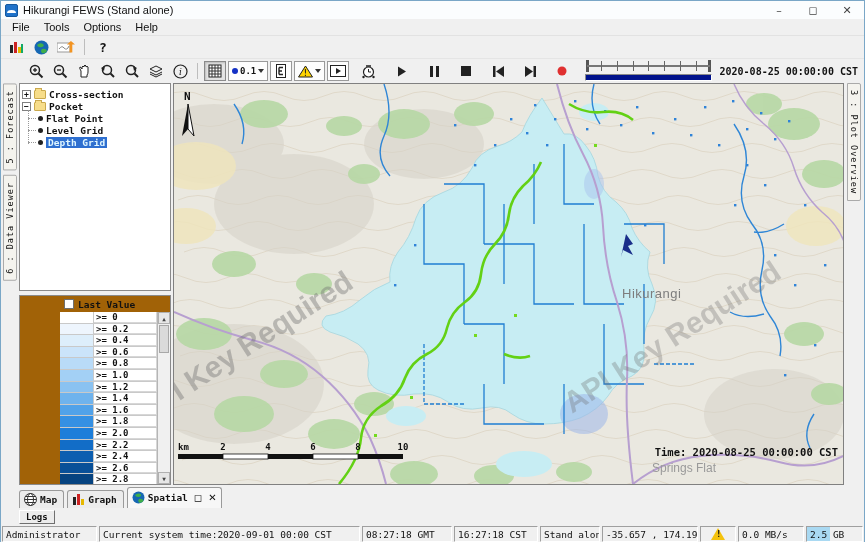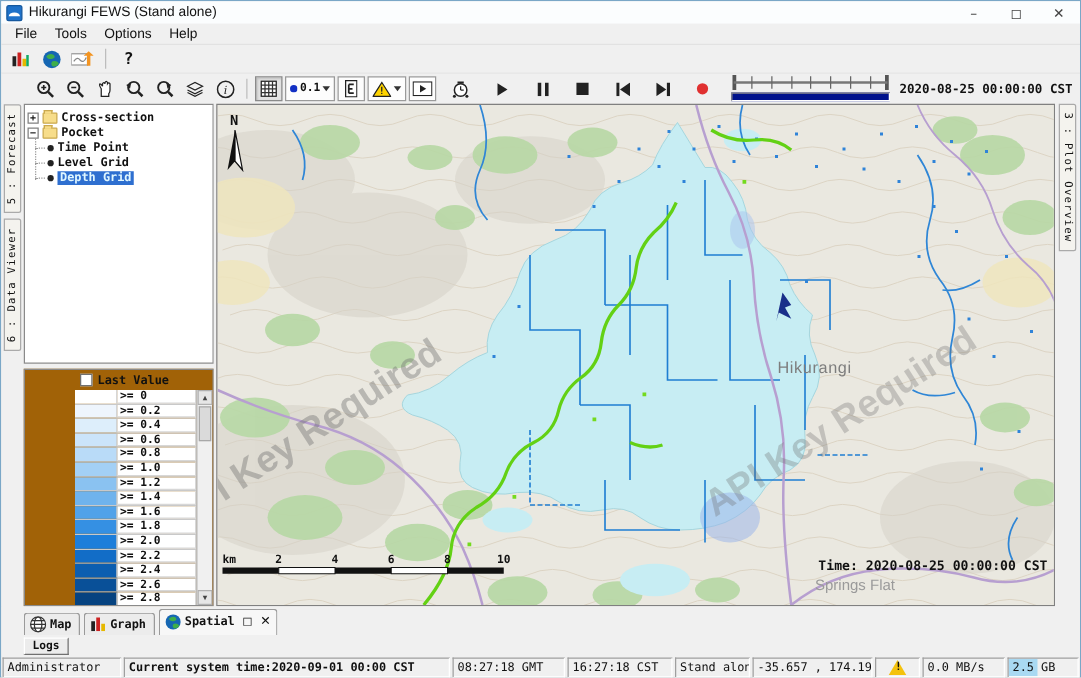--- a/index.html
+++ b/index.html
@@ -330,21 +330,21 @@
           <span>Cross-section</span>
         </div>
         <div class="tree-row">
           <span class="expander">−</span>
           <span class="folder"></span>
           <span>Pocket</span>
         </div>
         <div class="tree-kids">
           <div class="tree-row tree-child">
             <span class="leafdot"></span>
-            <span>Time Point</span>
+            <span>Flat Point</span>
           </div>
           <div class="tree-row tree-child">
             <span class="leafdot"></span>
             <span>Level Grid</span>
           </div>
           <div class="tree-row tree-child">
             <span class="leafdot"></span>
             <span class="sel">Depth Grid</span>
           </div>
         </div>
@@ -676,21 +676,21 @@
       <span class="tab-ctl">✕</span>
     </span>
   </div>
 
   <div class="logs-row">
     <span class="logs-btn">Logs</span>
   </div>
 
   <div class="statusbar">
     <span class="scell" style="width:95px;">Administrator</span>
-    <span class="scell" style="width:261px;font-weight:bold;">Current system time:2020-09-01 00:00 CST</span>
+    <span class="scell" style="width:261px;">Current system time:2020-09-01 00:00 CST</span>
     <span class="scell" style="width:90px;">08:27:18 GMT</span>
     <span class="scell" style="width:84px;">16:27:18 CST</span>
     <span class="scell" style="width:60px;">Stand alone</span>
     <span class="scell" style="width:96px;">-35.657 , 174.199</span>
     <span class="scell" style="width:36px; justify-content:center;">
       <span class="warn-tri"></span>
     </span>
     <span class="scell" style="width:66px;">0.0 MB/s</span>
     <span class="scell" style="flex:1; position:relative;">
       <span class="mem-fill"></span>

